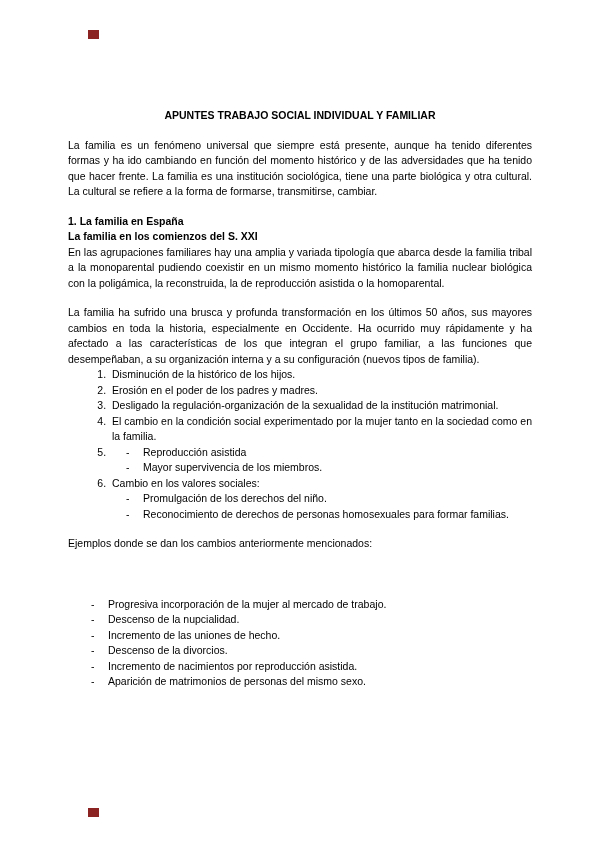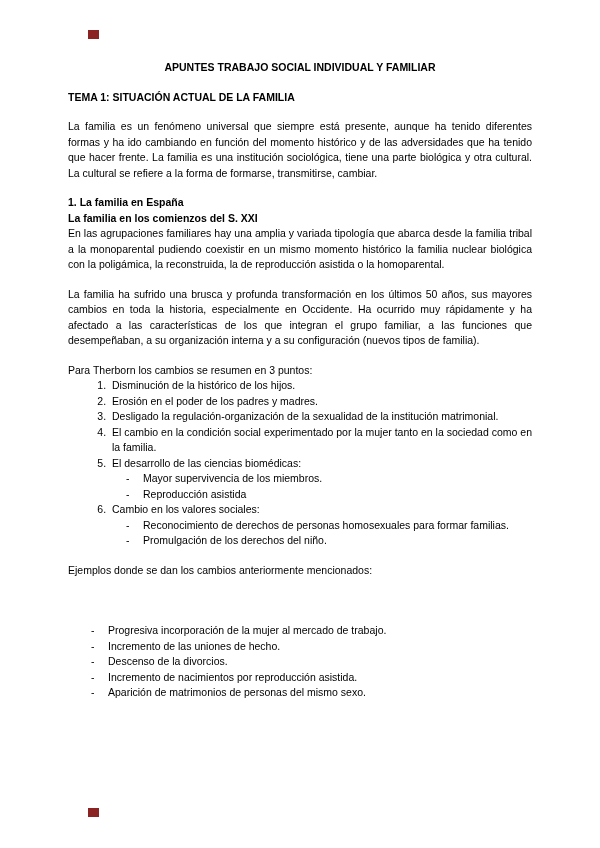--- a/index.html
+++ b/index.html
@@ -10,21 +10,21 @@
     position: relative;
     overflow: hidden;
     font-family: "Liberation Sans", "DejaVu Sans", sans-serif;
     color: #000000;
     font-size: 10.5px;
     line-height: 15.5px;
   }
   .page { padding: 60px 68px 0 68px; }
   .gap { margin-top: 14px; }
   h1, h2, h3, h4, p, ol, ul { margin: 0; padding: 0; font-size: 10.5px; line-height: 15.5px; font-weight: normal; }
-  .title { font-weight: bold; text-align: center; }
+  .title { font-weight: bold; text-align: center; margin-top: 48px; }
   .bold { font-weight: bold; }
   p, li { text-align: justify; }
   ol.num { list-style: decimal outside; padding-left: 41px; }
   ol.num > li { padding-left: 3px; }
   ul.dash { list-style: none; padding-left: 40px; margin-top: 45px; }
   ul.dash > li { position: relative; }
   ul.dash > li::before { content: "-"; position: absolute; left: -17px; }
   ul.sub { list-style: none; padding-left: 31px; }
   ul.sub > li { position: relative; }
   ul.sub > li::before { content: "-"; position: absolute; left: -17px; }
@@ -35,58 +35,56 @@
 </head>
 <body>
 
 <div class="page">
 
   <div class="mark mark-top"></div>
   <div class="mark mark-bottom"></div>
 
   <h1 class="title">APUNTES TRABAJO SOCIAL INDIVIDUAL Y FAMILIAR</h1>
 
-  <h2 class="bold gap">TEMA 1: SITUACIÓN ACTUAL DE LA FAMILIA</h2>
 
   <p class="gap">La familia es un fenómeno universal que siempre está presente, aunque ha tenido diferentes formas y ha ido cambiando en función del momento histórico y de las adversidades que ha tenido que hacer frente. La familia es una institución sociológica, tiene una parte biológica y otra cultural. La cultural se refiere a la forma de formarse, transmitirse, cambiar.</p>
 
   <h3 class="bold gap">1. La familia en España</h3>
   <h4 class="bold">La familia en los comienzos del S. XXI</h4>
 
   <p>En las agrupaciones familiares hay una amplia y variada tipología que abarca desde la familia tribal a la monoparental pudiendo coexistir en un mismo momento histórico la familia nuclear biológica con la poligámica, la reconstruida, la de reproducción asistida o la homoparental.</p>
 
   <p class="gap">La familia ha sufrido una brusca y profunda transformación en los últimos 50 años, sus mayores cambios en toda la historia, especialmente en Occidente. Ha ocurrido muy rápidamente y ha afectado a las características de los que integran el grupo familiar, a las funciones que desempeñaban, a su organización interna y a su configuración (nuevos tipos de familia).</p>
 
-  <p class="gap">Para Therborn los cambios se resumen en 3 puntos:</p>
   <ol class="num">
     <li>Disminución de la histórico de los hijos.</li>
     <li>Erosión en el poder de los padres y madres.</li>
     <li>Desligado la regulación-organización de la sexualidad de la institución matrimonial.</li>
   </ol>
 
   <ol class="num" start="4">
     <li>El cambio en la condición social experimentado por la mujer tanto en la sociedad como en la familia.</li>
     <li>
-      <span>El desarrollo de las ciencias biomédicas:</span>
       <ul class="sub">
+        <li>Reproducción asistida</li>
         <li>Mayor supervivencia de los miembros.</li>
-        <li>Reproducción asistida</li>
       </ul>
     </li>
     <li>
       <span>Cambio en los valores sociales:</span>
       <ul class="sub">
+        <li>Promulgación de los derechos del niño.</li>
         <li>Reconocimiento de derechos de personas homosexuales para formar familias.</li>
-        <li>Promulgación de los derechos del niño.</li>
       </ul>
     </li>
   </ol>
 
   <p class="gap">Ejemplos donde se dan los cambios anteriormente mencionados:</p>
   <ul class="dash">
     <li>Progresiva incorporación de la mujer al mercado de trabajo.</li>
+    <li>Descenso de la nupcialidad.</li>
     <li>Incremento de las uniones de hecho.</li>
     <li>Descenso de la divorcios.</li>
     <li>Incremento de nacimientos por reproducción asistida.</li>
     <li>Aparición de matrimonios de personas del mismo sexo.</li>
   </ul>
 
 </div>
 
 </body></html>

